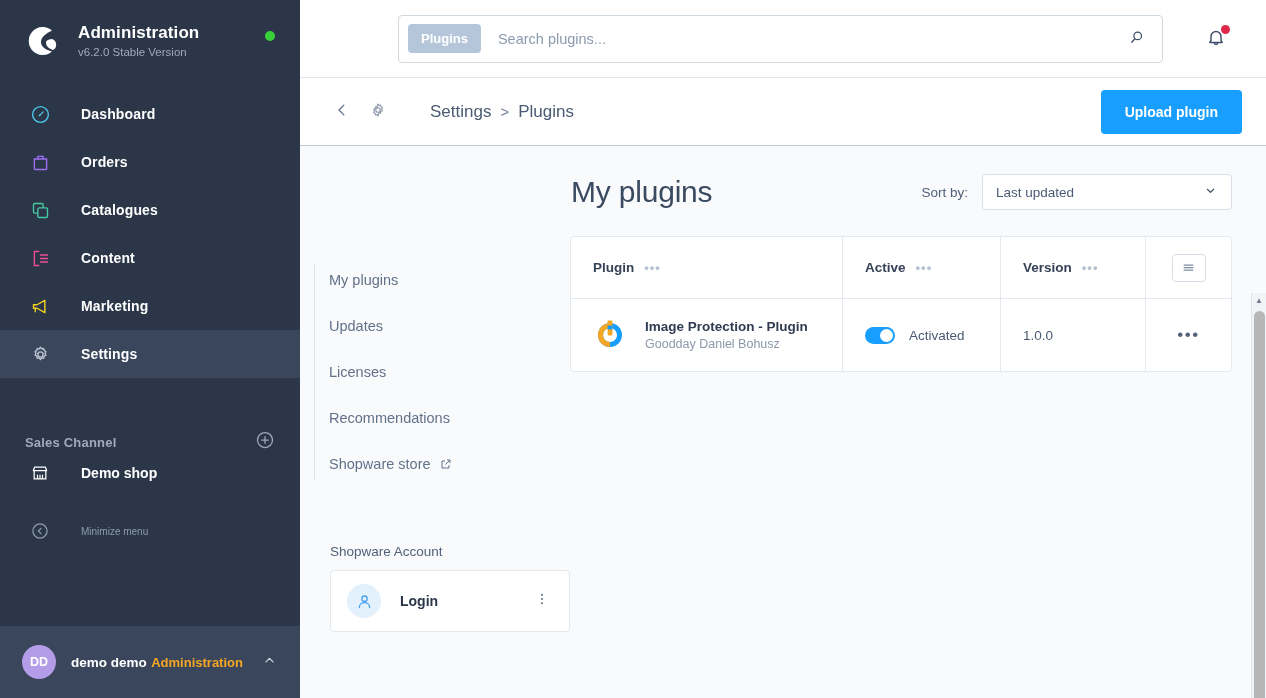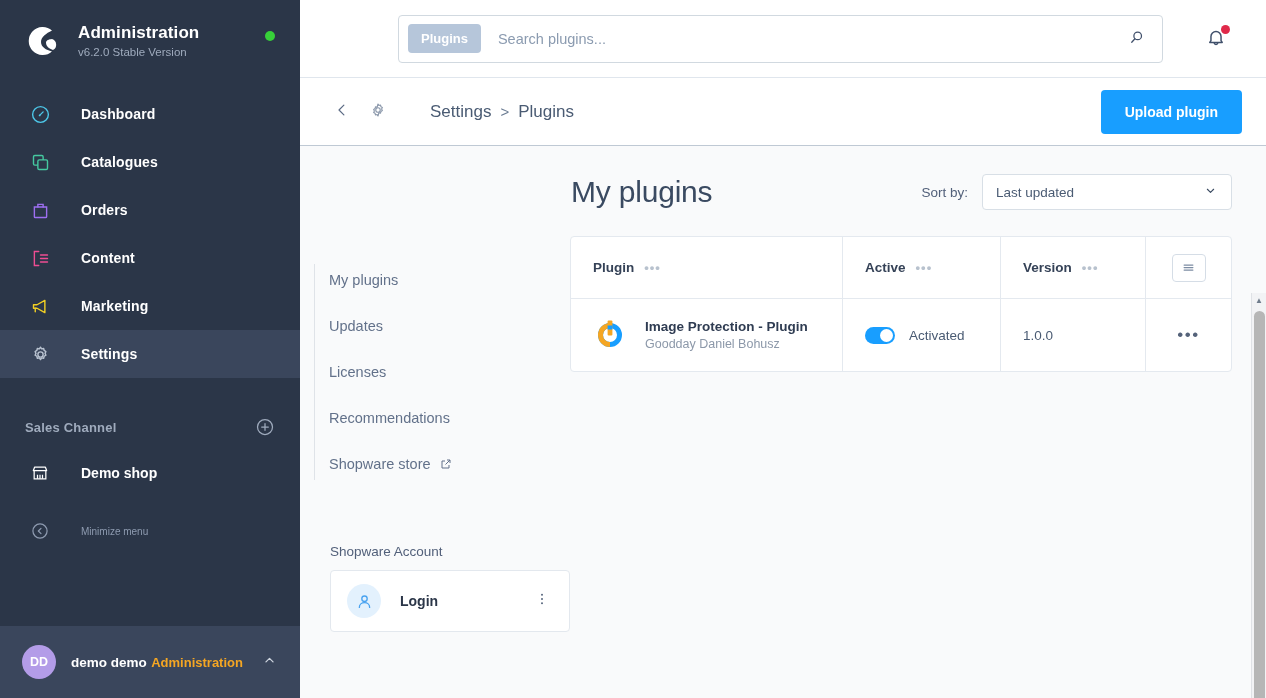--- a/index.html
+++ b/index.html
@@ -50,21 +50,21 @@
   .nav-icon {
     width: 30px; height: 30px; flex: 0 0 30px;
     display: flex; align-items: center; justify-content: center;
   }
   .nav-label {
     color: #ffffff; font-size: 14px; font-weight: bold;
     margin-left: 26px; letter-spacing: .15px;
   }
 
   .section-head {
-    display: flex; align-items: center; justify-content: space-between;
+    display: flex; align-items: flex-end; justify-content: space-between;
     padding: 0 25px 0 25px;
     height: 46px; margin-top: 26px;
   }
   .section-title {
     color: #9fabbd; font-size: 13px; font-weight: bold; letter-spacing: .2px;
   }
   .channel-item {
     display: flex; align-items: center;
     height: 46px; padding-left: 25px; cursor: pointer;
   }
@@ -303,36 +303,36 @@
             <circle cx="12" cy="12" r="9"></circle>
               <path d="M15 9 l-4 4" stroke-linecap="round"></path>
               <circle cx="11" cy="13" r="1" fill="#4dc7e8" stroke="none"></circle>
           </svg>
         </span>
         <span class="nav-label">Dashboard</span>
       </div>
 
       <div class="nav-item">
         <span class="nav-icon">
+          <svg viewBox="0 0 24 24" width="21" height="21" fill="none" stroke="#9d6ff0" stroke-width="1.6">
+            <path d="M5 8 h14 v11 a1 1 0 0 1 -1 1 H6 a1 1 0 0 1 -1 -1 Z"></path>
+              <path d="M9 8 V5 h6 v3" stroke-linecap="round"></path>
+          </svg>
+        </span>
+        <span class="nav-label">Orders</span>
+      </div>
+
+      <div class="nav-item">
+        <span class="nav-icon">
           <svg viewBox="0 0 24 24" width="21" height="21" fill="none" stroke="#45c9a0" stroke-width="1.6">
             <rect x="4" y="4" width="11" height="11" rx="1.5"></rect>
               <rect x="9" y="9" width="11" height="11" rx="1.5" fill="#2b3648"></rect>
           </svg>
         </span>
         <span class="nav-label">Catalogues</span>
-      </div>
-
-      <div class="nav-item">
-        <span class="nav-icon">
-          <svg viewBox="0 0 24 24" width="21" height="21" fill="none" stroke="#9d6ff0" stroke-width="1.6">
-            <path d="M5 8 h14 v11 a1 1 0 0 1 -1 1 H6 a1 1 0 0 1 -1 -1 Z"></path>
-              <path d="M9 8 V5 h6 v3" stroke-linecap="round"></path>
-          </svg>
-        </span>
-        <span class="nav-label">Orders</span>
       </div>
 
 
       <div class="nav-item">
         <span class="nav-icon">
           <svg viewBox="0 0 24 24" width="21" height="21" fill="none" stroke="#ee4d92" stroke-width="1.6">
             <path d="M10 4 H5 v16 h5" stroke-linecap="round"></path>
               <path d="M12 8 h8 M12 12 h8 M12 16 h8" stroke-linecap="round"></path>
           </svg>
         </span>

